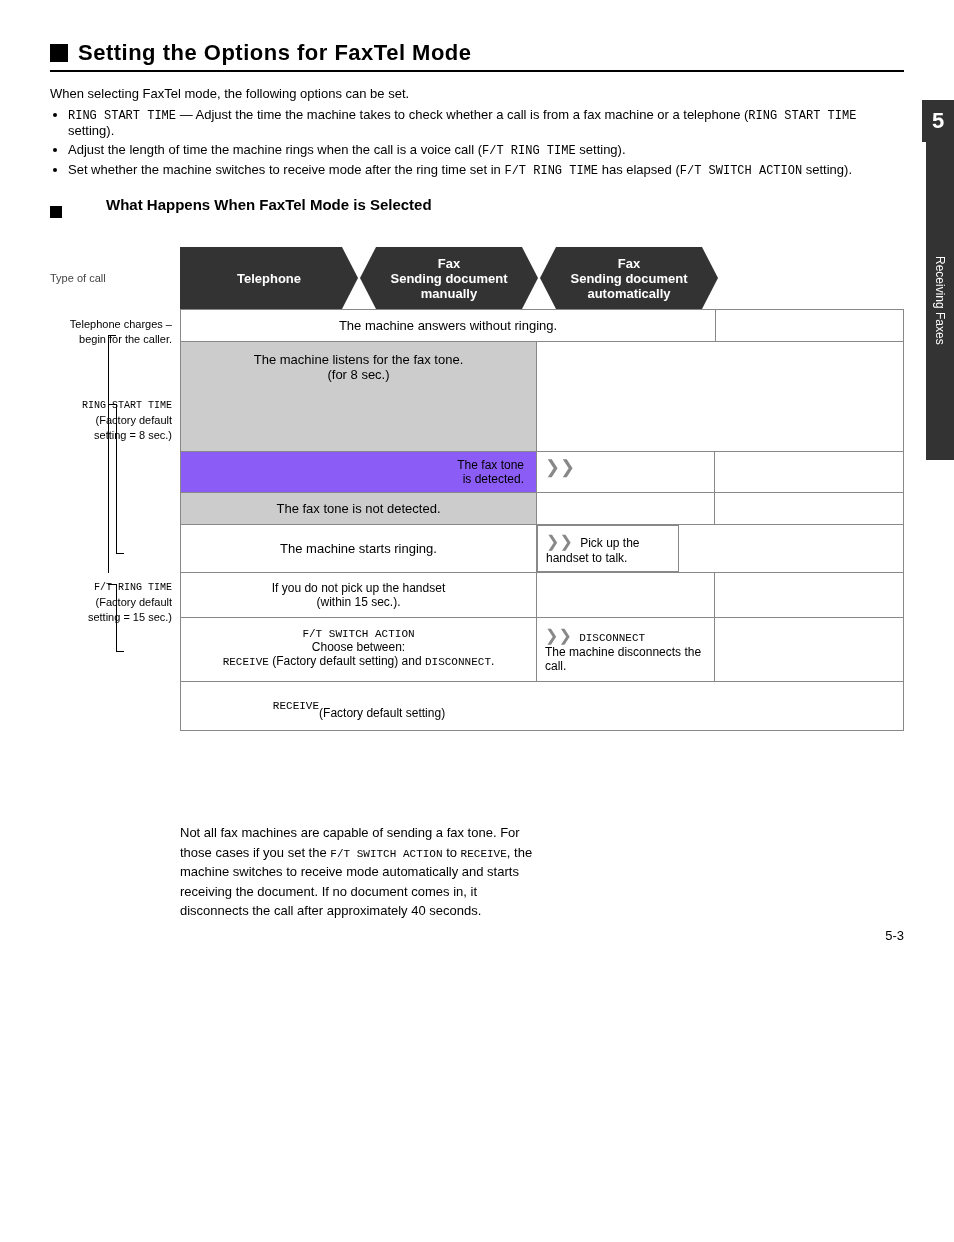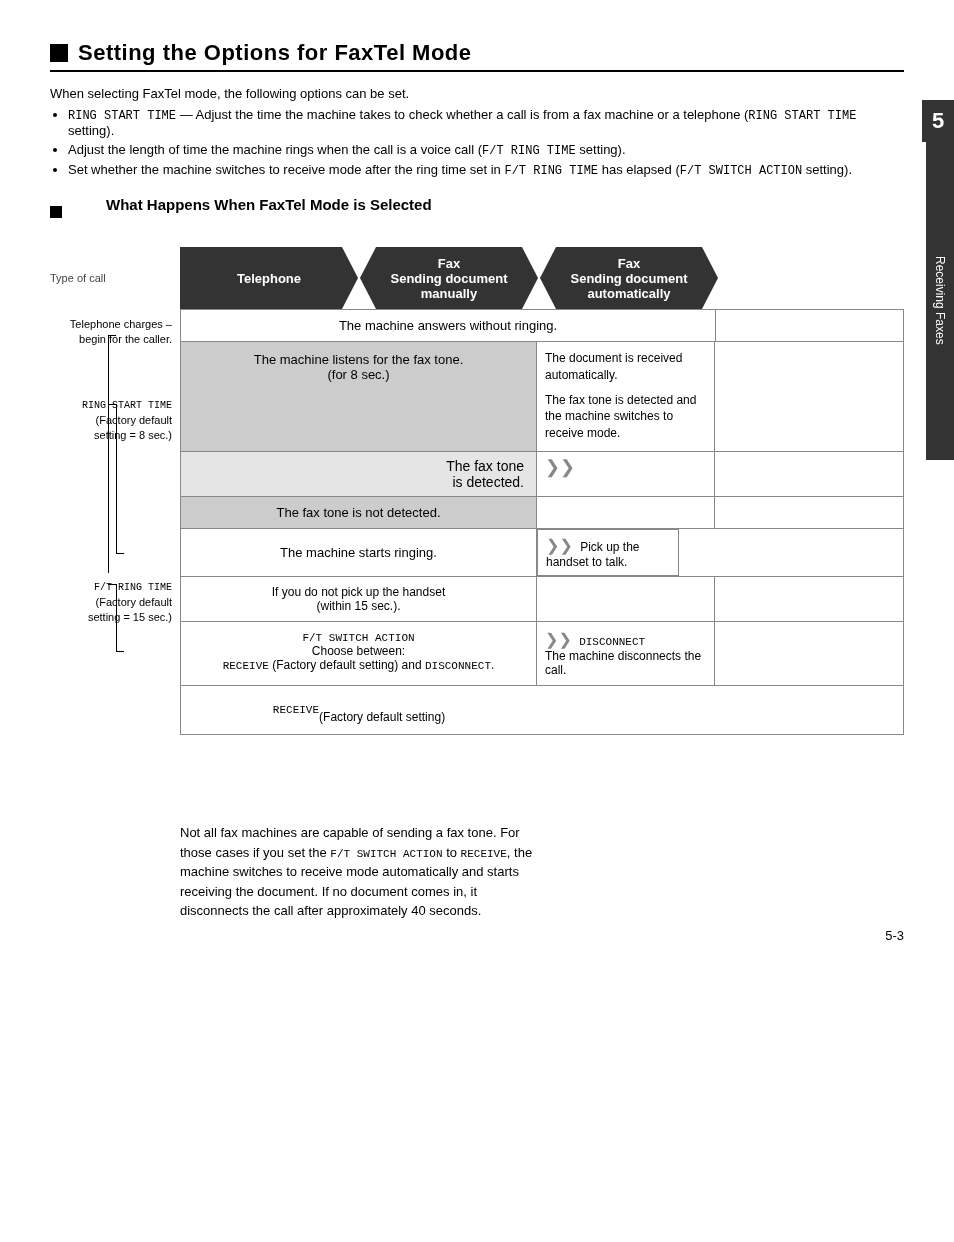--- a/index.html
+++ b/index.html
@@ -188,29 +188,25 @@
 
         <div style="display:flex; border:1px solid #888; border-bottom:none;">
           <div style="width:535px; padding:8px 10px; text-align:center; font-size:13px; border-right:1px solid #888;">The machine answers without ringing.</div>
           <div style="flex:1; padding:8px;"></div>
         </div>
 
         <div style="display:flex; border:1px solid #888; border-bottom:none; min-height:110px;">
           <div style="width:356px; background:#ccc; padding:10px 12px; font-size:13px; text-align:center; border-right:1px solid #888; display:flex; align-items:flex-start; justify-content:center;">
             The machine listens for the fax tone.<br>(for 8 sec.)
           </div>
-          <div style="width:178px; padding:8px 8px; font-size:12px; border-right:1px solid #888;">
-            <div style="font-size:12px; line-height:1.4;">The document is received automatically.</div>
-            <div style="margin-top:8px; font-size:12px; line-height:1.4;">The fax tone is detected and the machine switches to receive mode.</div>
-          </div>
-          <div style="flex:1;"></div>
-        </div>
-
-        <div style="display:flex; border:1px solid #888; border-bottom:none;">
-          <div style="width:356px; background:#e5e5e5; padding:6px 12px; font-size:14px; text-align:right; border-right:1px solid #888; display:flex; align-items:center; justify-content:flex-end;">
+          <div style="flex:1;"></div>
+        </div>
+
+        <div style="display:flex; border:1px solid #888; border-bottom:none;">
+          <div style="width:356px; background:#8b5cf6; padding:6px 12px; font-size:12px; text-align:right; border-right:1px solid #888; display:flex; align-items:center; justify-content:flex-end;">
             The fax tone<br>is detected.
           </div>
           <div style="width:178px; padding:4px 8px; font-size:12px; border-right:1px solid #888;">
             <span style="font-size:18px; color:#888;">❯❯</span>
           </div>
           <div style="flex:1;"></div>
         </div>
 
         <div style="display:flex; border:1px solid #888; border-bottom:none;">
           <div style="width:356px; background:#ccc; padding:8px 12px; font-size:13px; text-align:center; border-right:1px solid #888; display:flex; align-items:center; justify-content:center;">The fax tone is not detected.</div>

